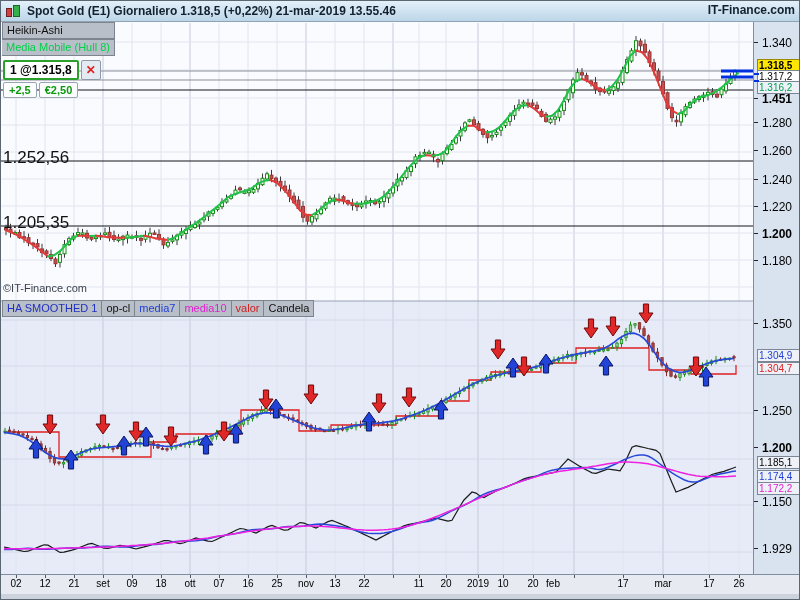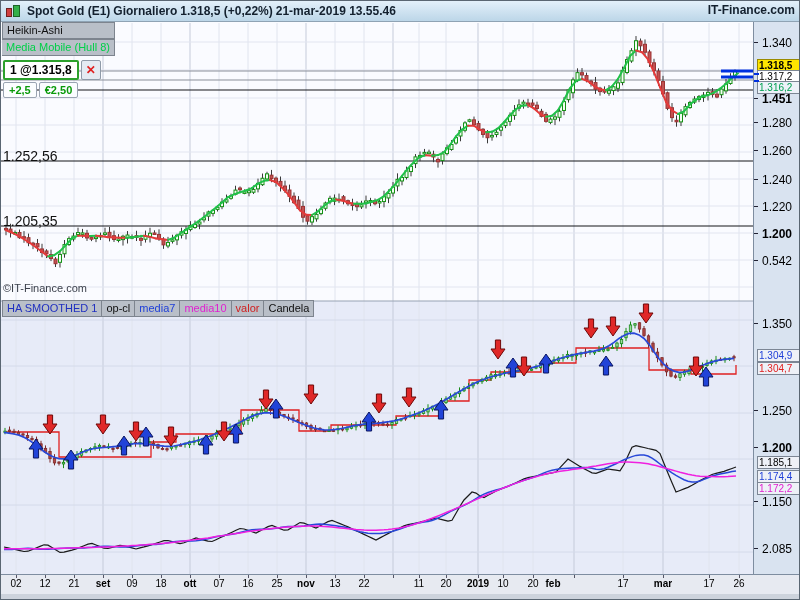--- a/index.html
+++ b/index.html
@@ -25,21 +25,21 @@
   
   #pos{position:absolute;left:2px;top:59px;z-index:40;font-weight:bold;}
   #pos .row{display:flex;}
   #pos-main{background:#ffffff;border:2px solid #2ca02c;border-radius:2px;padding:1px 5px;
     font-size:12px;color:#000;}
   #pos-close{background:#e4eaf2;border:1px solid #8f9aa8;border-radius:2px;margin-left:2px;
     width:18px;text-align:center;font-size:12px;color:#e02020;cursor:pointer;line-height:18px;height:18px;align-self:center;}
   #pos .pnl{background:#fbfdff;border:1px solid #9aa4b2;border-radius:2px;padding:1px 5px;margin:2px 2px 0 0;
     font-size:11px;color:#0a9a0a;}
   
-  .lvl-label{position:absolute;font-size:14px;color:#101010;z-index:5;}
+  .lvl-label{position:absolute;font-size:17px;color:#101010;z-index:5;}
   #watermark{position:absolute;left:2px;top:281px;font-size:11px;color:#3a3f4a;z-index:5;}
   
   #right-axis{position:absolute;left:752px;top:21px;width:46px;height:571px;
     background:#d9e3f0;border-left:1px solid #7e8da0;z-index:20;}
   .ax-label{position:absolute;left:8px;font-size:12px;color:#000;white-space:nowrap;}
   .ax-label.b{font-weight:bold;}
   .ax-tick{position:absolute;left:0;width:4px;height:1px;background:#223;}
   .ax-box{position:absolute;left:3px;width:41px;font-size:10px;text-align:left;
     border:1px solid #7c8694;background:#eef1f7;padding:0 1px;line-height:11px;white-space:nowrap;}
   .ax-box.yellow{background:#ffe600;color:#000;font-weight:bold;border-color:#9a8a00;}
@@ -48,21 +48,21 @@
   .ax-box.blue{color:#2040d8;}
   .ax-box.red{color:#e02020;}
   .ax-box.black{color:#000;}
   .ax-box.magenta{color:#e020d0;}
   #eq-dash{position:absolute;left:753px;top:72px;width:5px;height:5px;z-index:21;
     border-top:2px solid #0030e0;border-bottom:2px solid #0030e0;}
   
   #date-axis{position:absolute;left:0;top:573px;width:798px;height:19px;
     background:#e7eaf1;border-top:1px solid #7e8da0;z-index:20;}
   .dt-label{position:absolute;top:3px;font-size:10px;color:#000;transform:translateX(-50%);}
-  .dt-label.b{font-weight:bold;}
+  .dt-label.b{font-weight:normal;}
   .dt-tick{position:absolute;top:0;width:1px;height:3px;background:#556;}
   #bottom-strip{position:absolute;left:0;top:592px;width:798px;height:6px;background:#cdd3dc;border-top:1px solid #aab2bd;}
   svg{position:absolute;left:0;top:22px;}
 </style>
 </head>
 <body>
 
 <div id="app">
 
   <div id="titlebar">
@@ -977,31 +977,31 @@
       <div class="ax-label" style="top: 94px;">1.280</div>
       <div class="ax-tick" style="top: 100px;"></div>
       <div class="ax-label" style="top: 122px;">1.260</div>
       <div class="ax-tick" style="top: 128px;"></div>
       <div class="ax-label" style="top: 151px;">1.240</div>
       <div class="ax-tick" style="top: 157px;"></div>
       <div class="ax-label" style="top: 178px;">1.220</div>
       <div class="ax-tick" style="top: 184px;"></div>
       <div class="ax-label b" style="top: 205px;">1.200</div>
       <div class="ax-tick" style="top: 211px;"></div>
-      <div class="ax-label" style="top: 232px;">0.542</div>
+      <div class="ax-label" style="top: 232px;">1.180</div>
       <div class="ax-tick" style="top: 238px;"></div>
       <div class="ax-label" style="top: 295px;">1.350</div>
       <div class="ax-tick" style="top: 301px;"></div>
       <div class="ax-label" style="top: 382px;">1.250</div>
       <div class="ax-tick" style="top: 388px;"></div>
       <div class="ax-label b" style="top: 419px;">1.200</div>
       <div class="ax-tick" style="top: 425px;"></div>
       <div class="ax-label" style="top: 473px;">1.150</div>
       <div class="ax-tick" style="top: 479px;"></div>
-      <div class="ax-label" style="top: 520px;">2.085</div>
+      <div class="ax-label" style="top: 520px;">1.929</div>
       <div class="ax-tick" style="top: 526px;"></div>
       <div class="ax-box yellow" style="top: 37px;">1.318,5</div>
       <div class="ax-box white" style="top: 48px;">1.317,2</div>
       <div class="ax-box green" style="top: 59px;">1.316,2</div>
       <div class="ax-box blue" style="top: 327px;">1.304,9</div>
       <div class="ax-box red" style="top: 340px;">1.304,7</div>
       <div class="ax-box black" style="top: 434px;">1.185,1</div>
       <div class="ax-box blue" style="top: 448px;">1.174,4</div>
       <div class="ax-box magenta" style="top: 460px;">1.172,2</div>
     </div>

